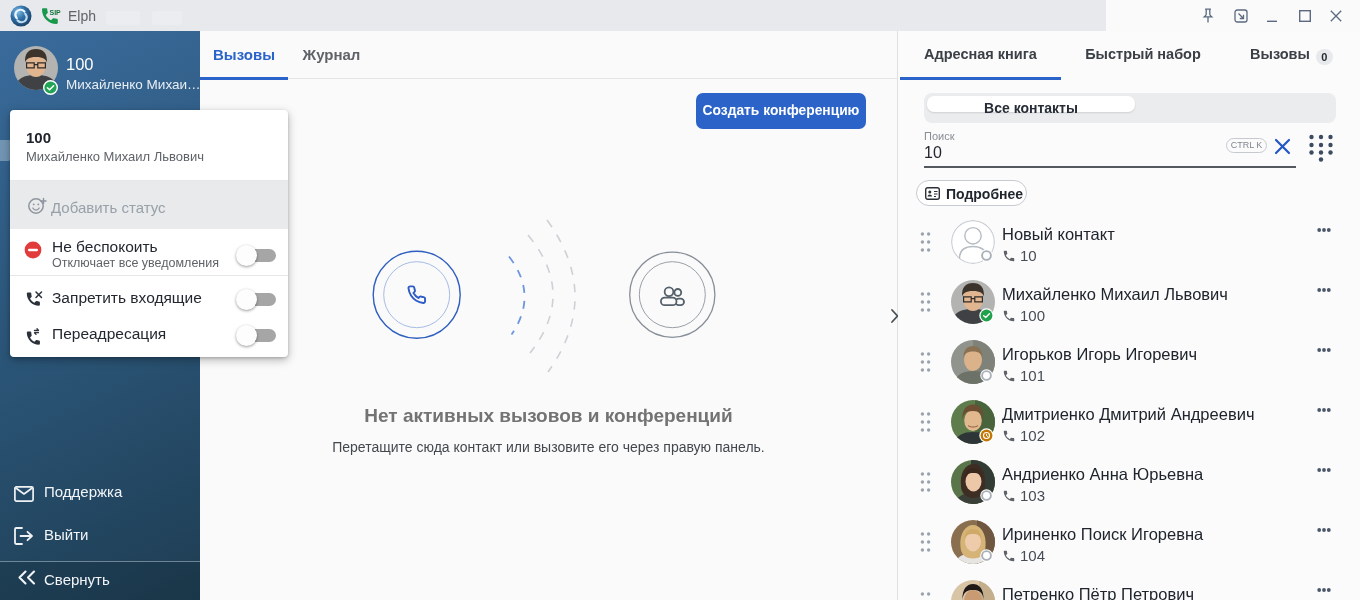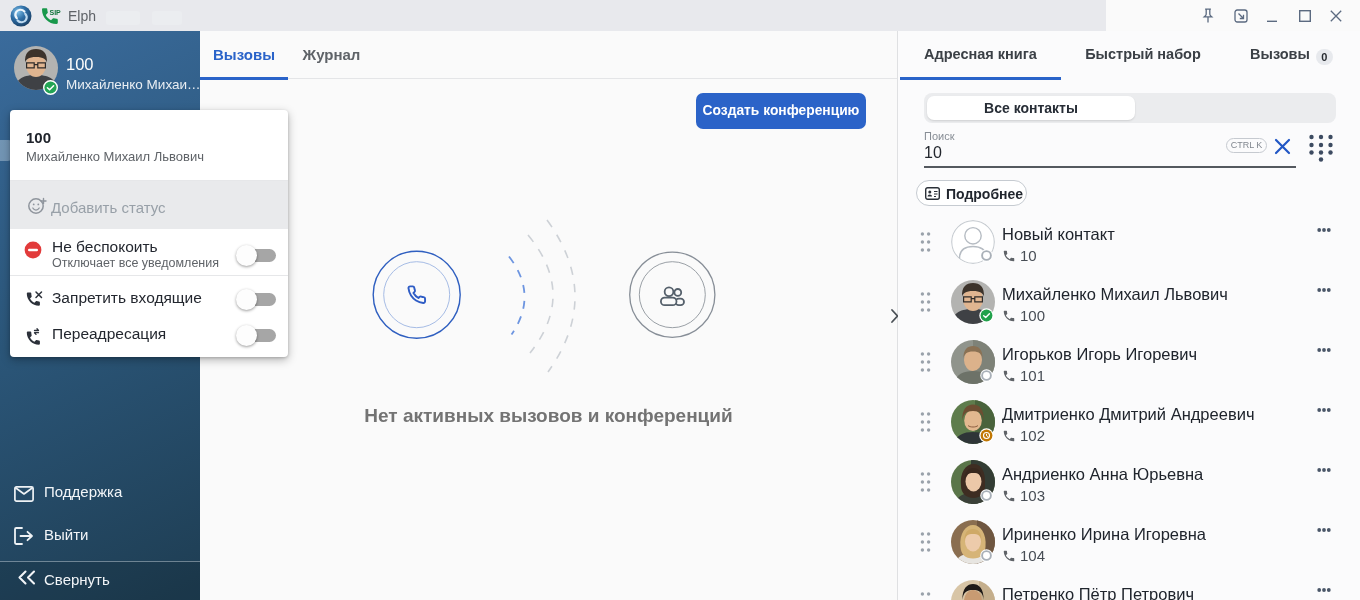--- a/index.html
+++ b/index.html
@@ -47,21 +47,21 @@
 #rpanel { position:absolute; left:898px; top:31px; width:462px; height:569px; background:#fbfbfc; }
 #rdivider { position:absolute; left:897px; top:31px; width:1px; height:569px; background:#dfe0e2; }
 .rtab { position:absolute; top:0; height:47px; line-height:47px; font-size:14.5px; font-weight:600; color:#3b4046; text-align:center; }
 #rtab1 { left:2px; width:161px; }
 #rtab1u { position:absolute; left:2px; top:46px; width:161px; height:2.5px; background:#2a63c9; z-index:3; }
 #rtab2 { left:163px; width:164px; }
 #rtab3 { left:327px; width:110px; }
 #rbadge { position:absolute; left:418px; top:17.5px; width:16.5px; height:16.5px; border-radius:50%; background:#e7e9ed;
   font-size:11px; font-weight:bold; color:#272b31; text-align:center; line-height:16.5px; }
 #seg { position:absolute; left:26px; top:62px; width:412px; height:30px; background:#ebecee; border-radius:8px; }
-#seg1 { position:absolute; left:3px; top:3px; width:208px; height:24px; background:#fff; border-radius:7px; box-shadow:0 1px 2px rgba(0,0,0,0.12);
+#seg1 { position:absolute; left:3px; top:3px; width:208px; height:16px; background:#fff; border-radius:7px; box-shadow:0 1px 2px rgba(0,0,0,0.12);
   font-size:14px; font-weight:bold; color:#272d36; text-align:center; line-height:24px; }
 #seg2 { position:absolute; left:211px; top:3px; width:198px; height:24px; font-size:14px; font-weight:bold; color:#2c323c; text-align:center; line-height:24px; }
 #srchlabel { position:absolute; left:26px; top:99px; font-size:11px; color:#878d95; }
 #srchval { position:absolute; left:26px; top:113px; font-size:16px; color:#23272e; }
 #srchline { position:absolute; left:26px; top:135px; width:372px; height:1.5px; background:#54595f; }
 #ctrlk { position:absolute; left:328px; top:107px; width:41px; height:15px; border:1px solid #c6cad0; border-radius:7.5px;
   font-size:9px; color:#81878f; text-align:center; line-height:13px; }
 #morechip { position:absolute; left:18px; top:148.5px; width:111px; height:26px; border:1px solid #c6cbd1; border-radius:13px; background:#fff; }
 #morechip span { position:absolute; left:29px; top:5px; font-size:14px; font-weight:bold; color:#21262e; }
 #clist { position:absolute; left:0px; top:181px; width:462px; height:388px; overflow:hidden; }
@@ -162,20 +162,21 @@
       <circle cx="477.8" cy="261.4" r="3.4"></circle>
       <rect x="475.4" y="267.6" width="8.6" height="6.6" rx="3.3"></rect>
       <rect x="460.9" y="266.6" width="15.6" height="7.6" rx="3.8" fill="#fafafa"></rect>
       <circle cx="469" cy="260.7" r="4.35" fill="#fafafa"></circle>
     </g>
     <path d="M 309 225.5 Q 338.75 264 311.5 303.5" fill="none" stroke="#6d95e0" stroke-width="1.8" stroke-dasharray="8 8"></path>
     <path d="M 328 204 Q 377 263 330 322" fill="none" stroke="#cdd1d6" stroke-width="1.6" stroke-dasharray="8.5 9"></path>
     <path d="M 347 189 Q 402.5 265 348 341" fill="none" stroke="#cdd1d6" stroke-width="1.6" stroke-dasharray="8.5 9"></path>
   </svg>
   <div id="headline">Нет активных вызовов и конференций</div>
+  <div id="subline">Перетащите сюда контакт или вызовите его через правую панель.</div>
 </div>
 <div id="hdrborder"></div>
 <div id="rdivider"></div>
 <svg style="left:888px; top:305px;" width="12" height="22" viewBox="0 0 12 22">
   <path d="M4 5 L9.5 11 L4 17" fill="none" stroke="#4a5056" stroke-width="1.8" stroke-linecap="round"></path>
 </svg>
 <div id="rpanel">
   <div class="rtab" id="rtab1">Адресная книга</div>
   <div id="rtab1u"></div>
   <div class="rtab" id="rtab2">Быстрый набор</div>
@@ -421,21 +422,21 @@
             <path d="M5 44 C5 36 13 33.5 22 33.5 C31 33.5 39 36 39 44 Z" fill="#e7e5e1"></path>
             <path d="M9.5 27 C8 13 15 5 22 5 C29 5 36 13 34.5 27 C34 34 30 38.5 22 38.5 C14 38.5 10 34 9.5 27 Z" fill="#d6b477"></path>
             <ellipse cx="22" cy="21.5" rx="8" ry="10" fill="#edcbab"></ellipse>
             <path d="M13.5 22 C13 12 17 9 22 9 C27 9 31 12.5 30.5 22 C30 15.5 27 14 22 14 C17 14 14 15.5 13.5 22 Z" fill="#cfa967"></path>
           </svg>
         </div>
       <svg style="left:81.5px; top:37px;" width="13" height="13" viewBox="0 0 13 13">
           <circle cx="6.5" cy="6.5" r="6.2" fill="#fff"></circle>
           <circle cx="6.5" cy="6.5" r="4.4" fill="#fff" stroke="#a9b0b8" stroke-width="1.9"></circle>
         </svg>
-      <div class="cname">Ириненко Ирина Игоревна</div>
+      <div class="cname">Ириненко Поиск Игоревна</div>
       <svg class="cph" style="left:103.5px; top:36.5px;" width="14" height="14" viewBox="0 0 24 24">
           <path d="M6.62 10.79c1.44 2.83 3.76 5.14 6.59 6.59l2.2-2.2c.27-.27.67-.36 1.02-.24 1.12.37 2.33.57 3.57.57.55 0 1 .45 1 1V20c0 .55-.45 1-1 1-9.39 0-17-7.61-17-17 0-.55.45-1 1-1h3.5c.55 0 1 .45 1 1 0 1.25.2 2.45.57 3.57.11.35.03.74-.25 1.02l-2.2 2.2z" fill="#5f6368"></path>
         </svg>
       <div class="cnum">104</div>
       <svg class="cdots" style="left:419px; top:15px;" width="14" height="6" viewBox="0 0 14 6">
           <g fill="#4a5668">
             <circle cx="2.2" cy="3" r="1.9"></circle>
             <circle cx="7" cy="3" r="1.9"></circle>
             <circle cx="11.8" cy="3" r="1.9"></circle>
           </g>

